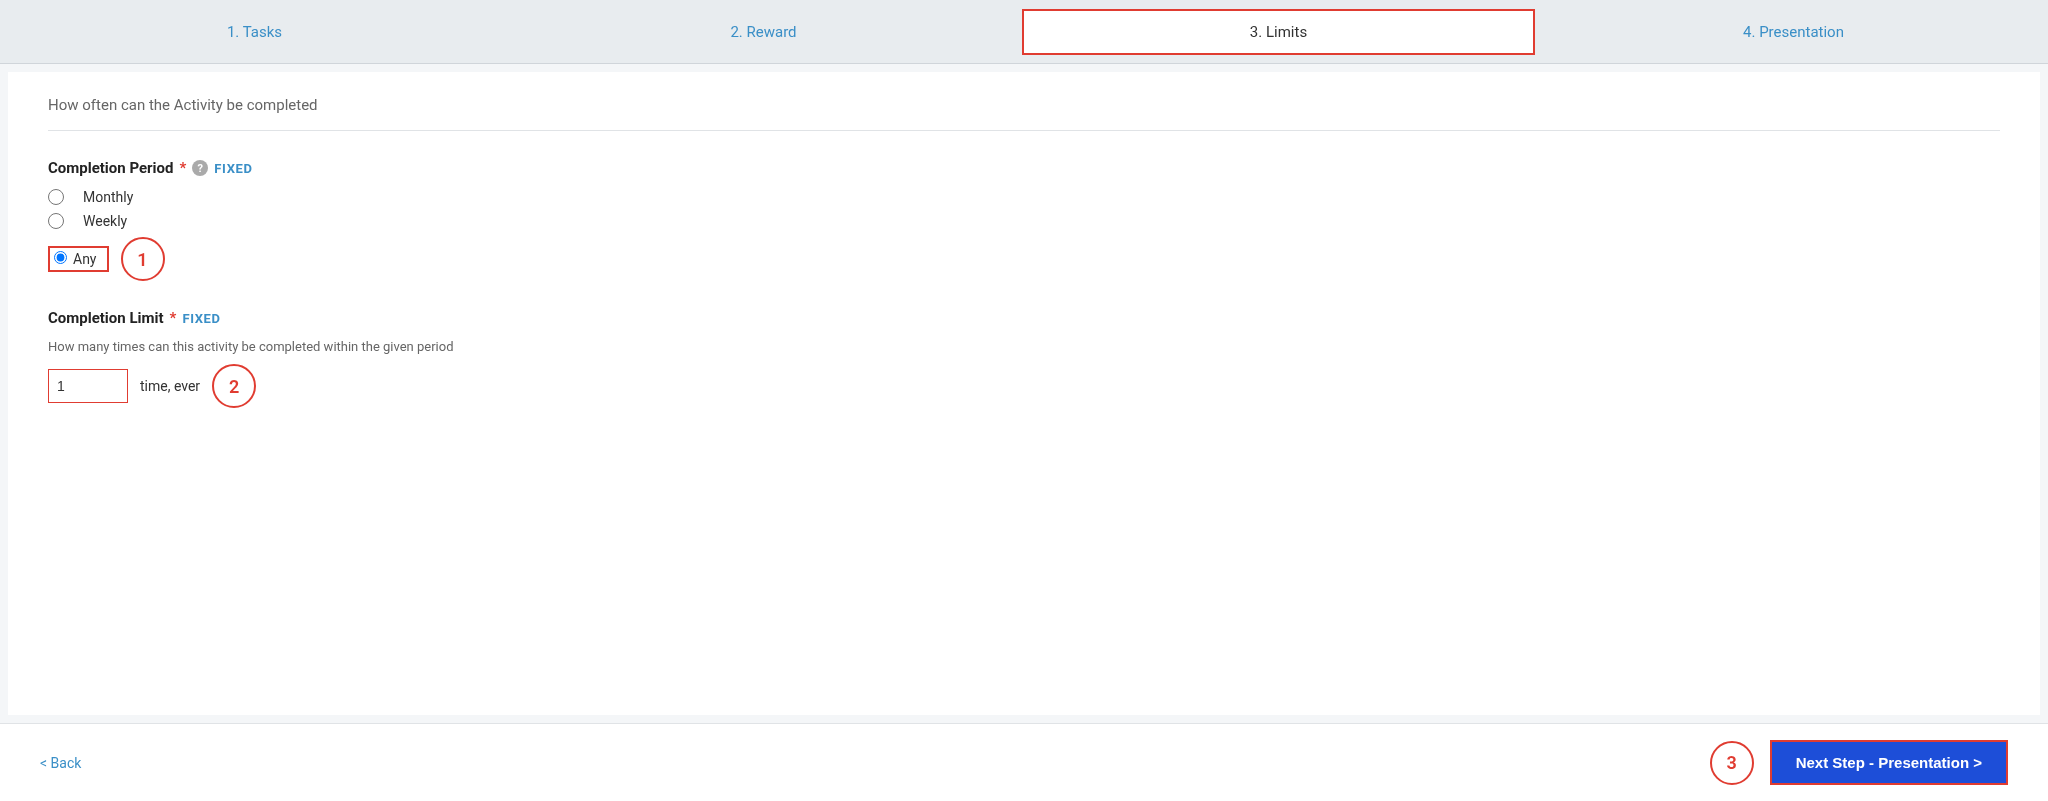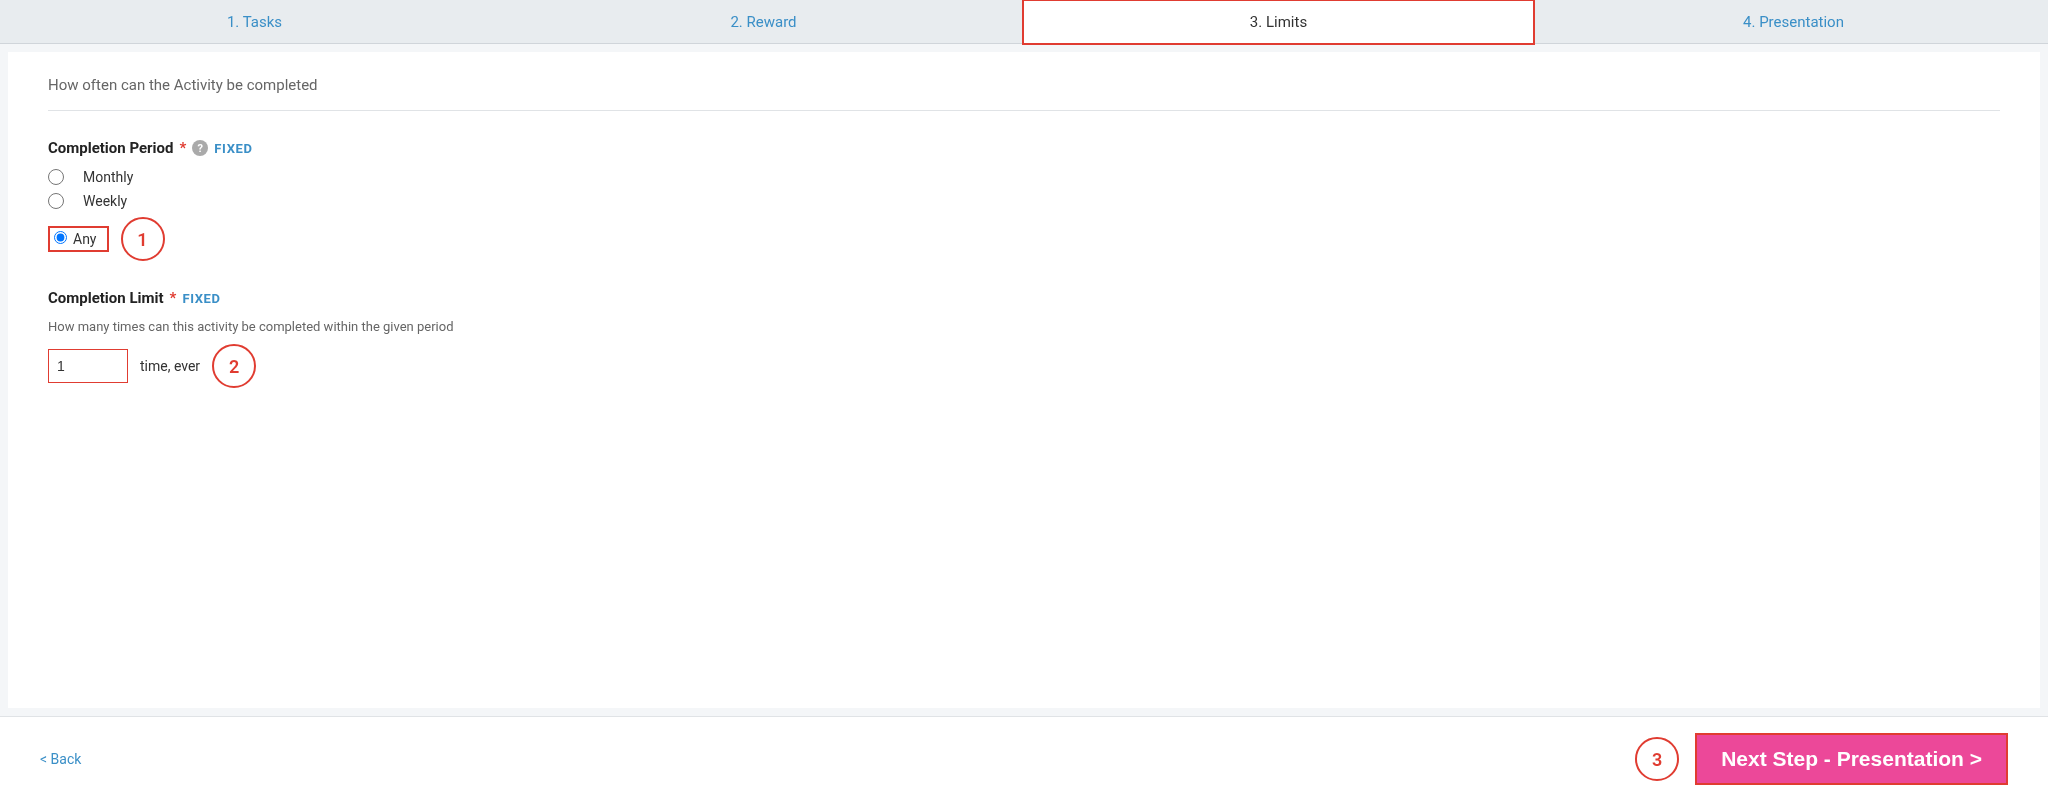--- a/index.html
+++ b/index.html
@@ -10,21 +10,21 @@
       display: flex;
       flex-direction: column;
     }
 
     
     .nav-tabs {
       background: #e8ecef;
       display: flex;
       align-items: center;
       border-bottom: 1px solid #d0d5da;
-      height: 44px;
+      height: 64px;
     }
     .nav-tab {
       flex: 1;
       text-align: center;
       font-size: 15px;
       color: #3a8fc7;
       cursor: pointer;
       padding: 0 16px;
       line-height: 56px;
     }
@@ -183,23 +183,23 @@
       text-decoration: none;
     }
 
     .footer-right {
       display: flex;
       align-items: center;
       gap: 16px;
     }
 
     .next-btn {
-      background: #ec4899;
+      background: #1d4ed8;
       color: #fff;
-      font-size: 21px;
+      font-size: 15px;
       font-weight: 600;
       padding: 12px 24px;
       border: 2px solid #e03c31;
       cursor: pointer;
       white-space: nowrap;
     }
   </style>
 </head>
 <body>
 

